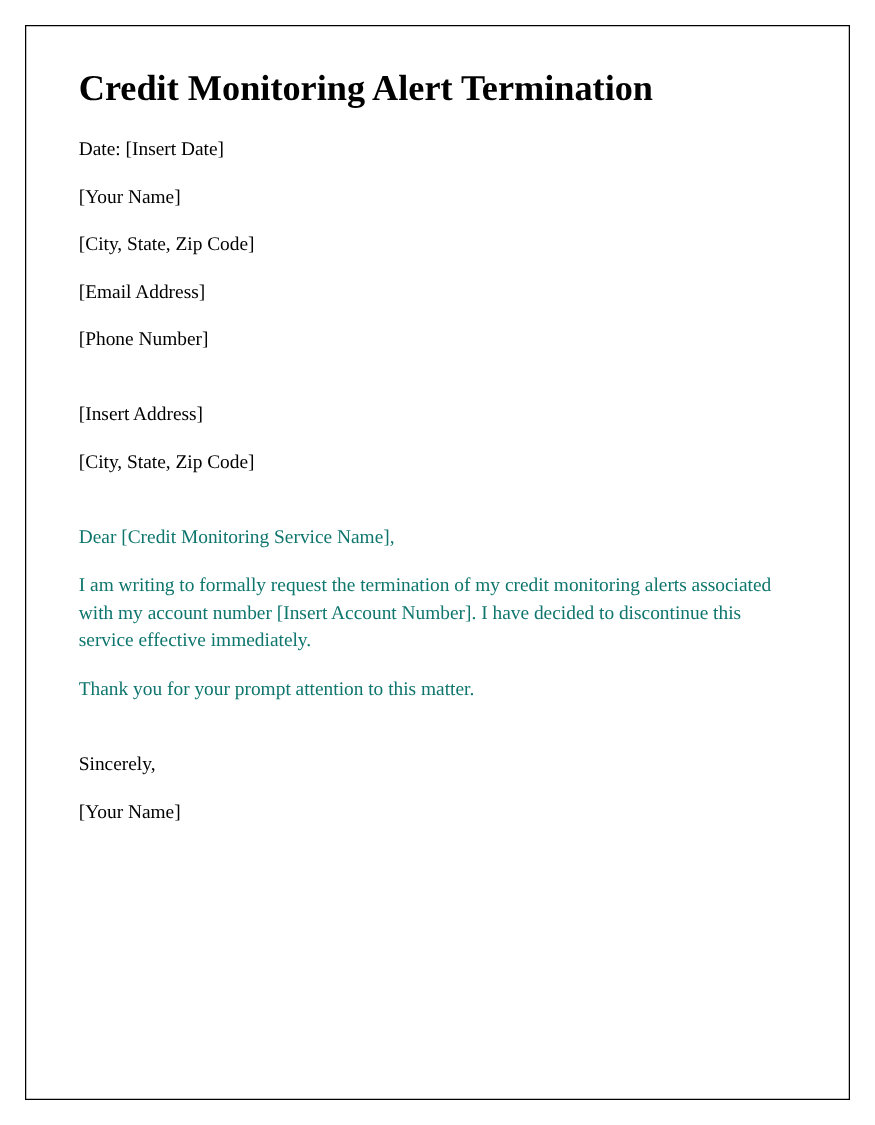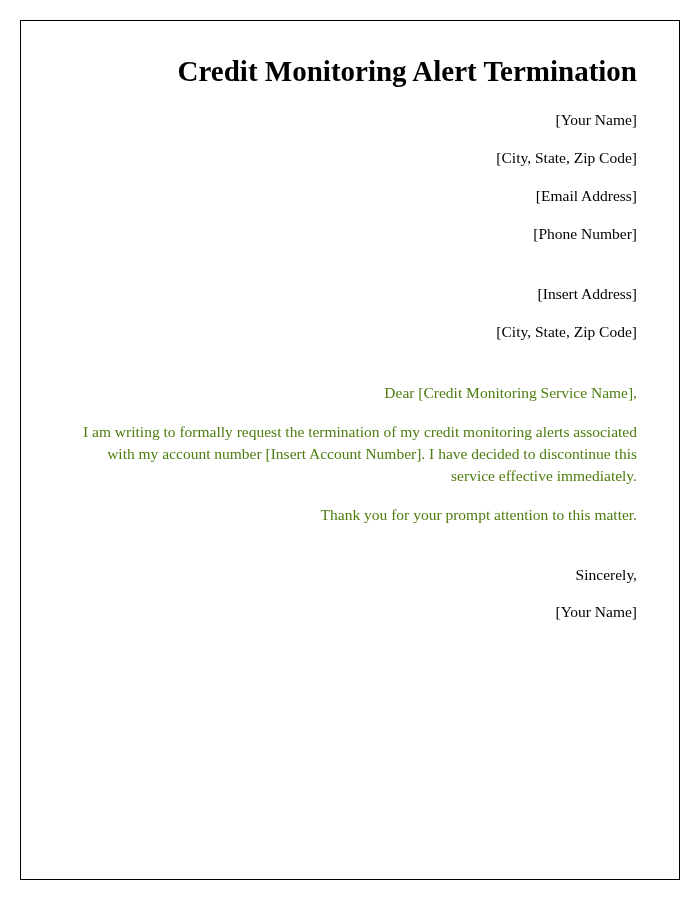--- a/index.html
+++ b/index.html
@@ -1,15 +1,15 @@
 <!DOCTYPE html>
 <html><head>
 <meta charset="utf-8">
 <style>
-  * { box-sizing: border-box; margin: 0; padding: 0; text-align: right; }
+  * { box-sizing: border-box; margin: 0; padding: 0; }
   body {
     width: 700px;
     height: 900px;
     background: #fff;
     font-family: Georgia, 'Times New Roman', Times, serif;
     padding: 20px;
   }
   .page {
     width: 100%;
     height: 100%;
@@ -27,32 +27,33 @@
     font-size: 15.5px;
     color: #000;
     margin-bottom: 17px;
     line-height: 1.35;
   }
   .block-gap {
     height: 22px;
   }
   .para {
     font-size: 15.5px;
-    color: #4d7c0f;
+    color: #0f766e;
     margin-bottom: 17px;
     line-height: 1.42;
   }
 </style>
 </head>
 <body>
 
 <div class="page">
 
   <h1>Credit Monitoring Alert Termination</h1>
 
+  <div class="line">Date: [Insert Date]</div>
   <div class="line">[Your Name]</div>
   <div class="line">[City, State, Zip Code]</div>
   <div class="line">[Email Address]</div>
   <div class="line">[Phone Number]</div>
 
   <div class="block-gap"></div>
 
   <div class="line">[Insert Address]</div>
   <div class="line">[City, State, Zip Code]</div>
 

